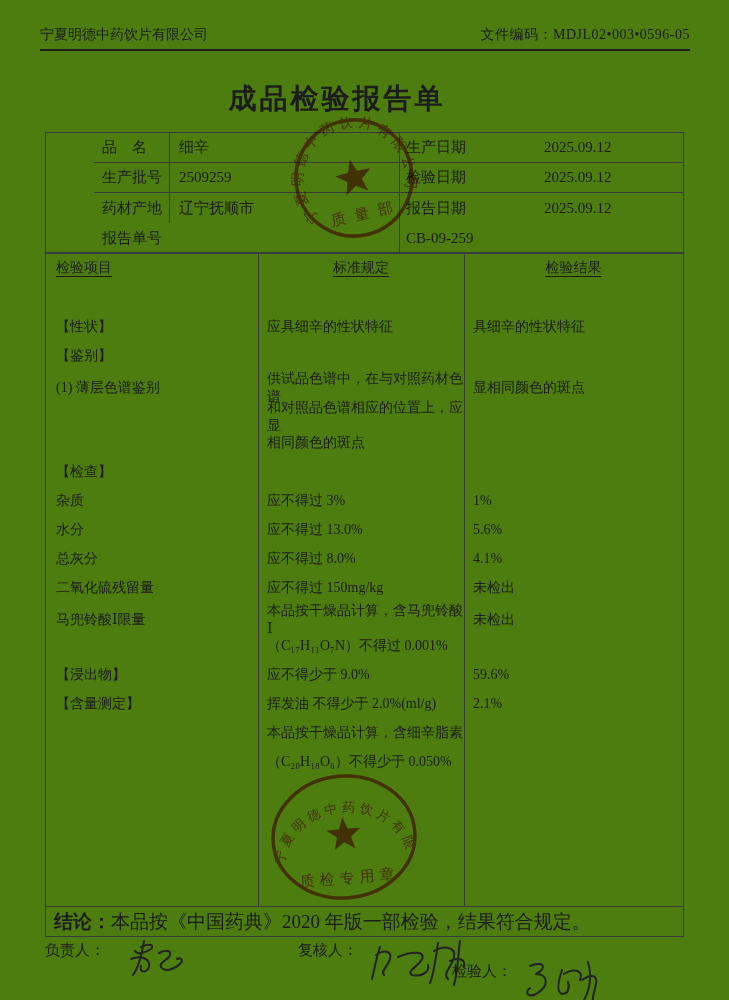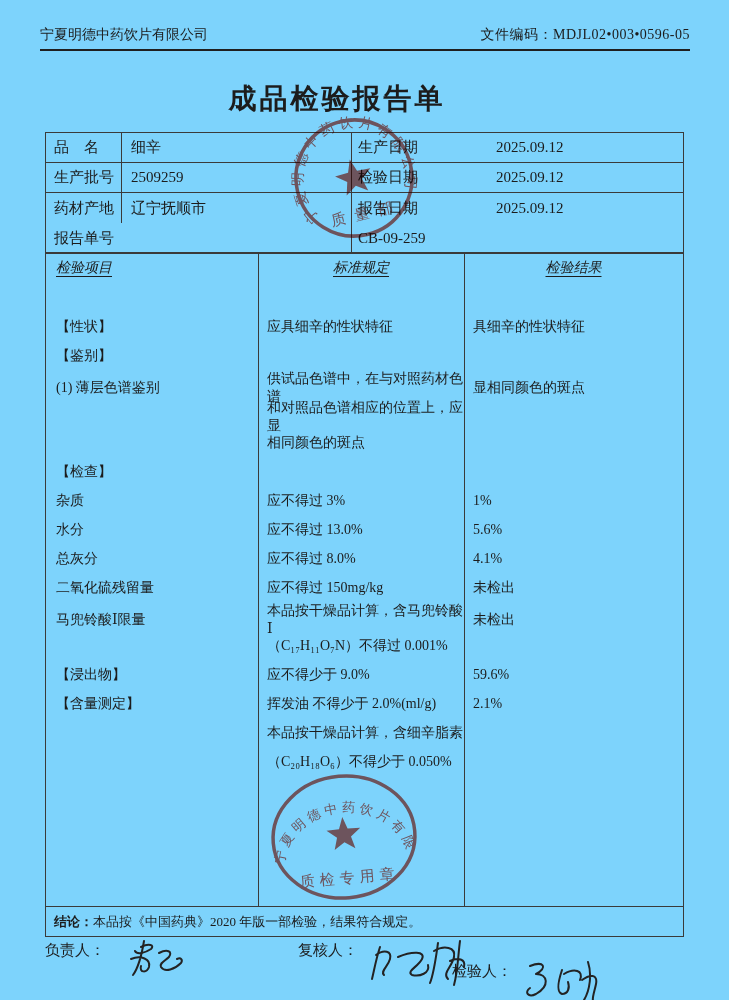--- a/index.html
+++ b/index.html
@@ -1,20 +1,20 @@
 <!DOCTYPE html>
 <html><head>
 <meta charset="utf-8">
 <style>
   * { box-sizing: border-box; margin: 0; padding: 0; }
   html,body { background:#e9e9e9; }
   body { font-family: "Liberation Serif","DejaVu Serif",serif; color:#1c1c1c; }
   #page {
     position: relative; width: 729px; height: 1000px;
-    background:#7dd3fc; overflow:hidden; margin:0 auto;
+    background:#4d7c0f; overflow:hidden; margin:0 auto;
   }
 
   
   .hdrbar {
     position:absolute; left:40px; top:26px; width:650px;
     display:flex; justify-content:space-between; align-items:flex-end;
     padding-bottom:5px; border-bottom:2px solid #1f1f1f;
     font-size:14px;
   }
   .doccode { letter-spacing:0.5px; }
@@ -23,45 +23,45 @@
   .title {
     position:absolute; left:0; top:80px; width:674px;
     text-align:center; font-size:28px; font-weight:bold; letter-spacing:3px;
   }
 
   
   .t1 {
     position:absolute; left:45px; top:132px; width:639px;
     border:1px solid #3a3a3a; font-size:15px;
   }
-  .t1row { display:grid; grid-template-columns:76px 230px 1fr; height:30px; border-bottom:1px solid #3a3a3a; }
+  .t1row { display:grid; grid-template-columns:76px 230px 1fr; height:30px; border-bottom:1px solid #3a3a3a;margin-left:48px; }
   .t1row:last-child { border-bottom:none; }
   .t1 .cA { border-right:1px solid #3a3a3a; padding-left:8px; display:flex; align-items:center; }
   .t1 .cB { border-right:1px solid #3a3a3a; padding-left:9px; display:flex; align-items:center; }
   .t1 .cC { padding-left:6px; display:flex; align-items:center;gap:44px; }
   .t1 .lab2 { width:94px; }
   .t1 .repno-label { grid-column:1 / 3; border-right:1px solid #3a3a3a; padding-left:8px; display:flex; align-items:center; }
 
   
   .t2 {
     position:absolute; left:45px; top:252px; width:639px; height:685px;
     border:1px solid #3a3a3a; font-size:14px;
   }
   .vline { position:absolute; top:0; width:1px; height:653px; background:#3a3a3a; }
   .vl1 { left:212px; } .vl2 { left:418px; }
   .t2hdr { display:grid; grid-template-columns:212px 206px 1fr; height:30px; align-items:center; }
   .t2hdr .h1 { padding-left:10px; }
   .t2hdr .h2, .t2hdr .h3 { text-align:center; }
-  .t2hdr span { text-decoration:underline; text-underline-offset:4px;font-style:italic; }
+  .t2hdr span { text-decoration:underline; text-underline-offset:4px; }
   .ln { display:grid; grid-template-columns:212px 206px 1fr; height:29px; align-items:center; }
   .ln .c1 { padding-left:10px; }
   .ln .c2 { padding-left:9px; }
   .ln .c3 { padding-left:9px; }
   .stampzone { height:130px; }
-  .concl { height:30px; border-top:1px solid #3a3a3a; line-height:29px; padding-left:8px; font-size:13px; }
+  .concl { height:30px; border-top:1px solid #3a3a3a; line-height:29px; padding-left:8px; font-size:19px; }
   .concl b { font-weight:bold; }
 
   
   .sig { position:absolute; top:941px; display:flex; align-items:flex-start; font-size:15px; }
   .sg1 { left:45px; } .sg2 { left:298px; } .sg3 { left:452px;margin-top:21px; }
   .sig svg { margin-left:6px; margin-top:-8px; }
   .ink { stroke:#232323; stroke-width:2; fill:none; stroke-linecap:round; stroke-linejoin:round; }
 
   
   .stamp { position:absolute; mix-blend-mode:multiply; opacity:0.85; }

